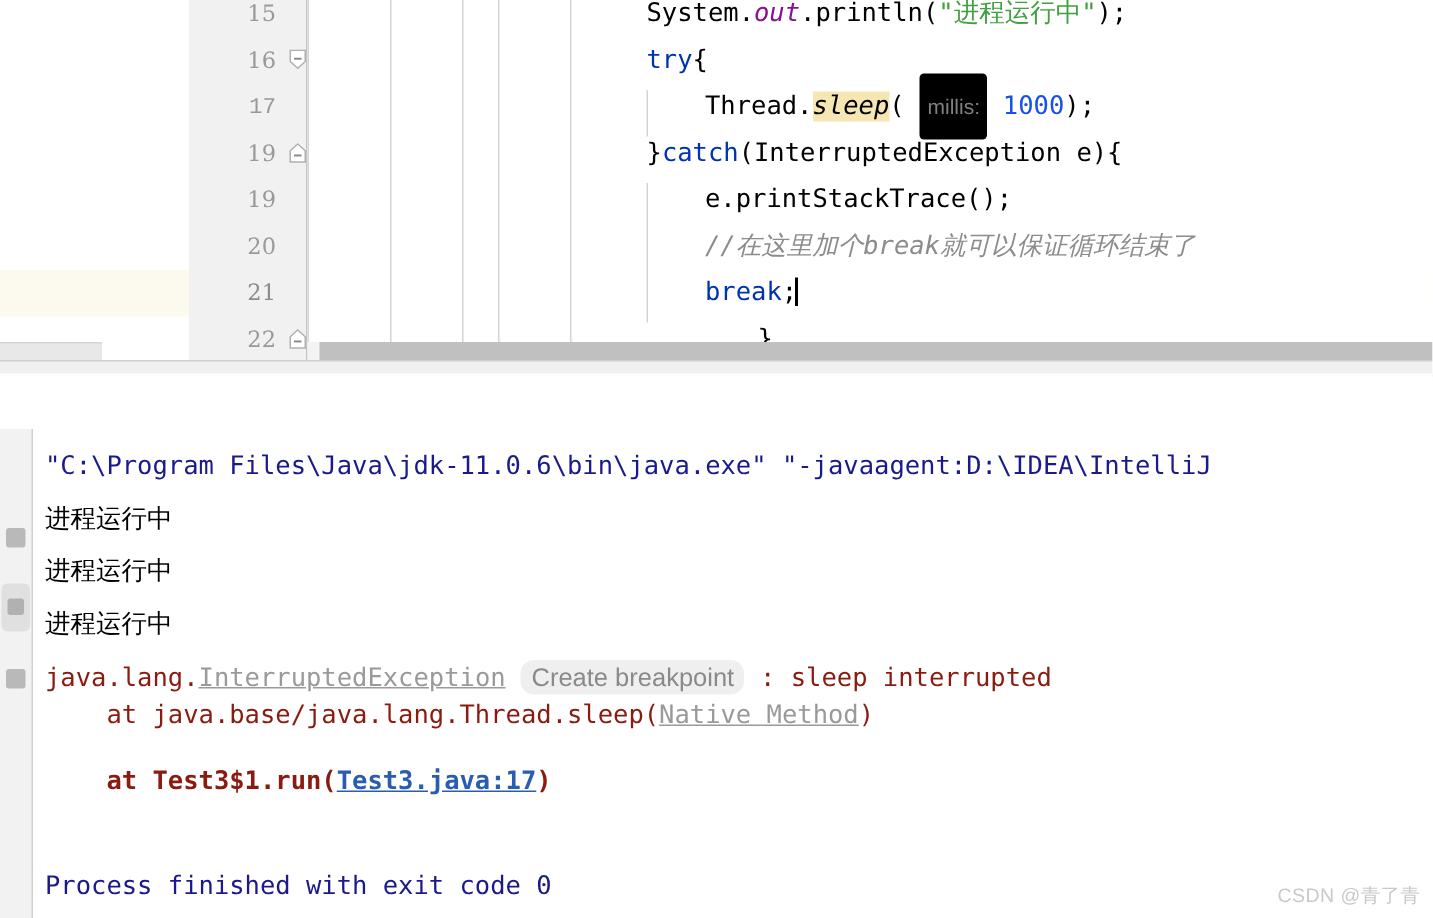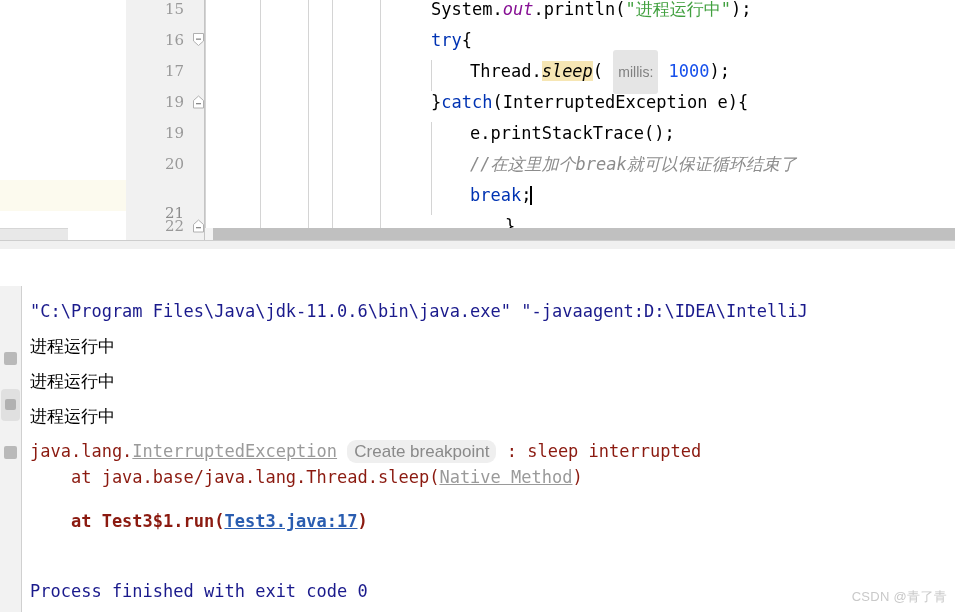--- a/index.html
+++ b/index.html
@@ -112,21 +112,21 @@
 
   .tok-kw      { color: #0033b3; }
   .tok-str     { color: #41a03f; }
   .tok-field   { color: #871094; font-style: italic; }
   .tok-num     { color: #1750eb; }
   .tok-method  { font-style: italic; background: #f6e6b4; }
   .tok-comment { color: #8c8c8c; font-style: italic; }
   .tok-plain   { color: #000000; }
 
   .param-hint {
-    background: #e5e5e5;
+    background: #000000;
     color: #808080;
     font-family: "Liberation Sans", sans-serif;
     font-size: 14px;
     font-style: normal;
     border-radius: 3px;
     padding: 14px 5px;
   }
 
   .caret {
     display: inline-block;
@@ -299,31 +299,31 @@
 
     <div id="gutter">
         <div class="gutter-line" style="top: -6px;">15</div>
         <div class="gutter-line" style="top: 25px;">16</div>
         <div class="fold-marker" style="top: 25px;">
           <svg width="13" height="14" viewBox="0 0 13 14">
             <path d="M1.5 0.5 H11.5 V8 L6.5 12.5 L1.5 8 Z" fill="#ffffff" stroke="#b0b0b0"></path>
             <rect x="4" y="5.5" width="5" height="1.3" fill="#8a8a8a"></rect>
           </svg>
         </div>
-        <div class="gutter-line" style="top: 56px;">17</div>
+        <div class="gutter-line" style="top: 56px; font-family: Liberation Mono, monospace;">17</div>
         <div class="gutter-line" style="top: 87px;">19</div>
         <div class="fold-marker" style="top: 87px;">
           <svg width="13" height="14" viewBox="0 0 13 14">
             <path d="M6.5 1 L11.5 5.5 V13 H1.5 V5.5 Z" fill="#ffffff" stroke="#b0b0b0"></path>
             <rect x="4" y="8" width="5" height="1.3" fill="#8a8a8a"></rect>
           </svg>
         </div>
         <div class="gutter-line" style="top: 118px;">19</div>
         <div class="gutter-line" style="top: 149px;">20</div>
-        <div class="gutter-line current" style="top: 180px; margin-top: 18px;">21</div>
+        <div class="gutter-line current" style="top: 180px;">21</div>
         <div class="gutter-line" style="top: 211px;">22</div>
         <div class="fold-marker" style="top: 211px;">
           <svg width="13" height="14" viewBox="0 0 13 14">
             <path d="M6.5 1 L11.5 5.5 V13 H1.5 V5.5 Z" fill="#ffffff" stroke="#b0b0b0"></path>
             <rect x="4" y="8" width="5" height="1.3" fill="#8a8a8a"></rect>
           </svg>
         </div>
       </div>
     <div class="fold-spine"></div>
 

